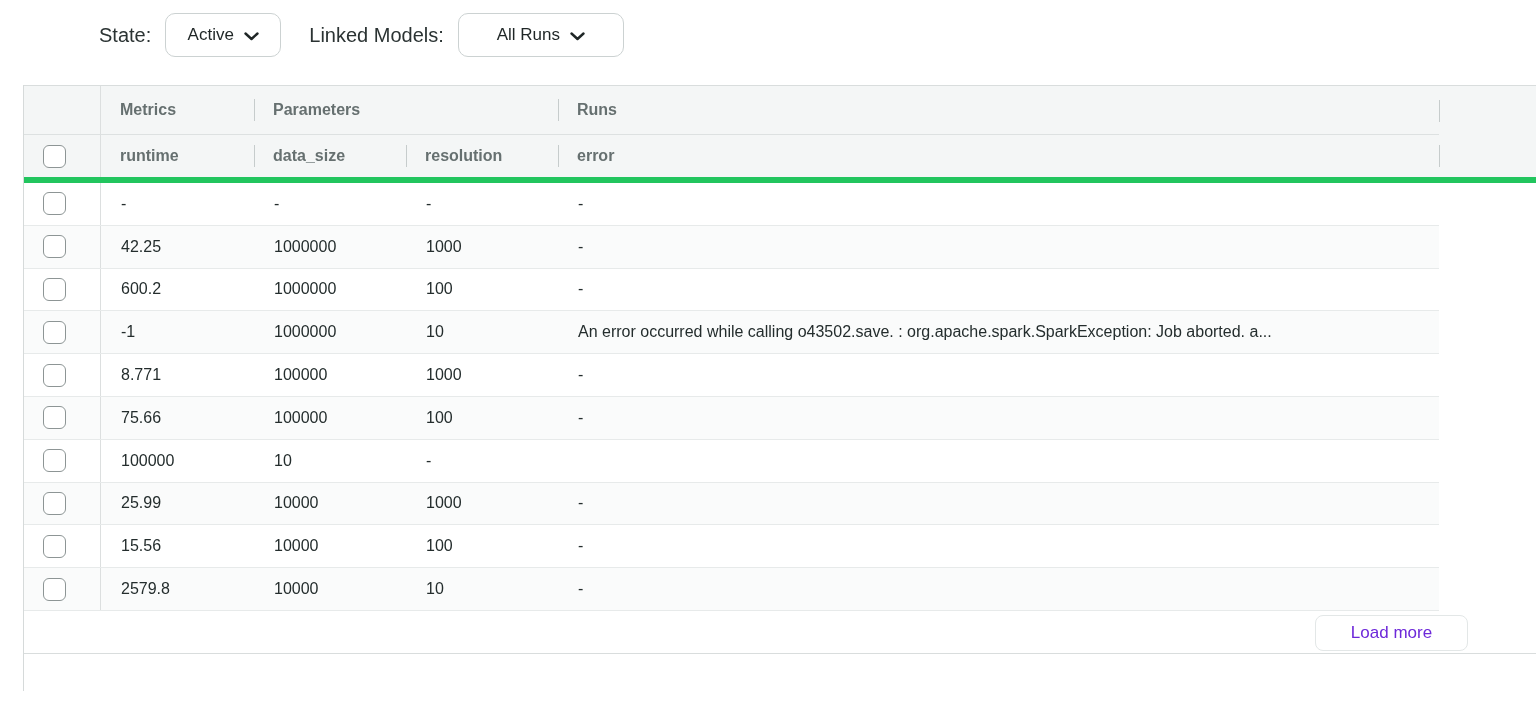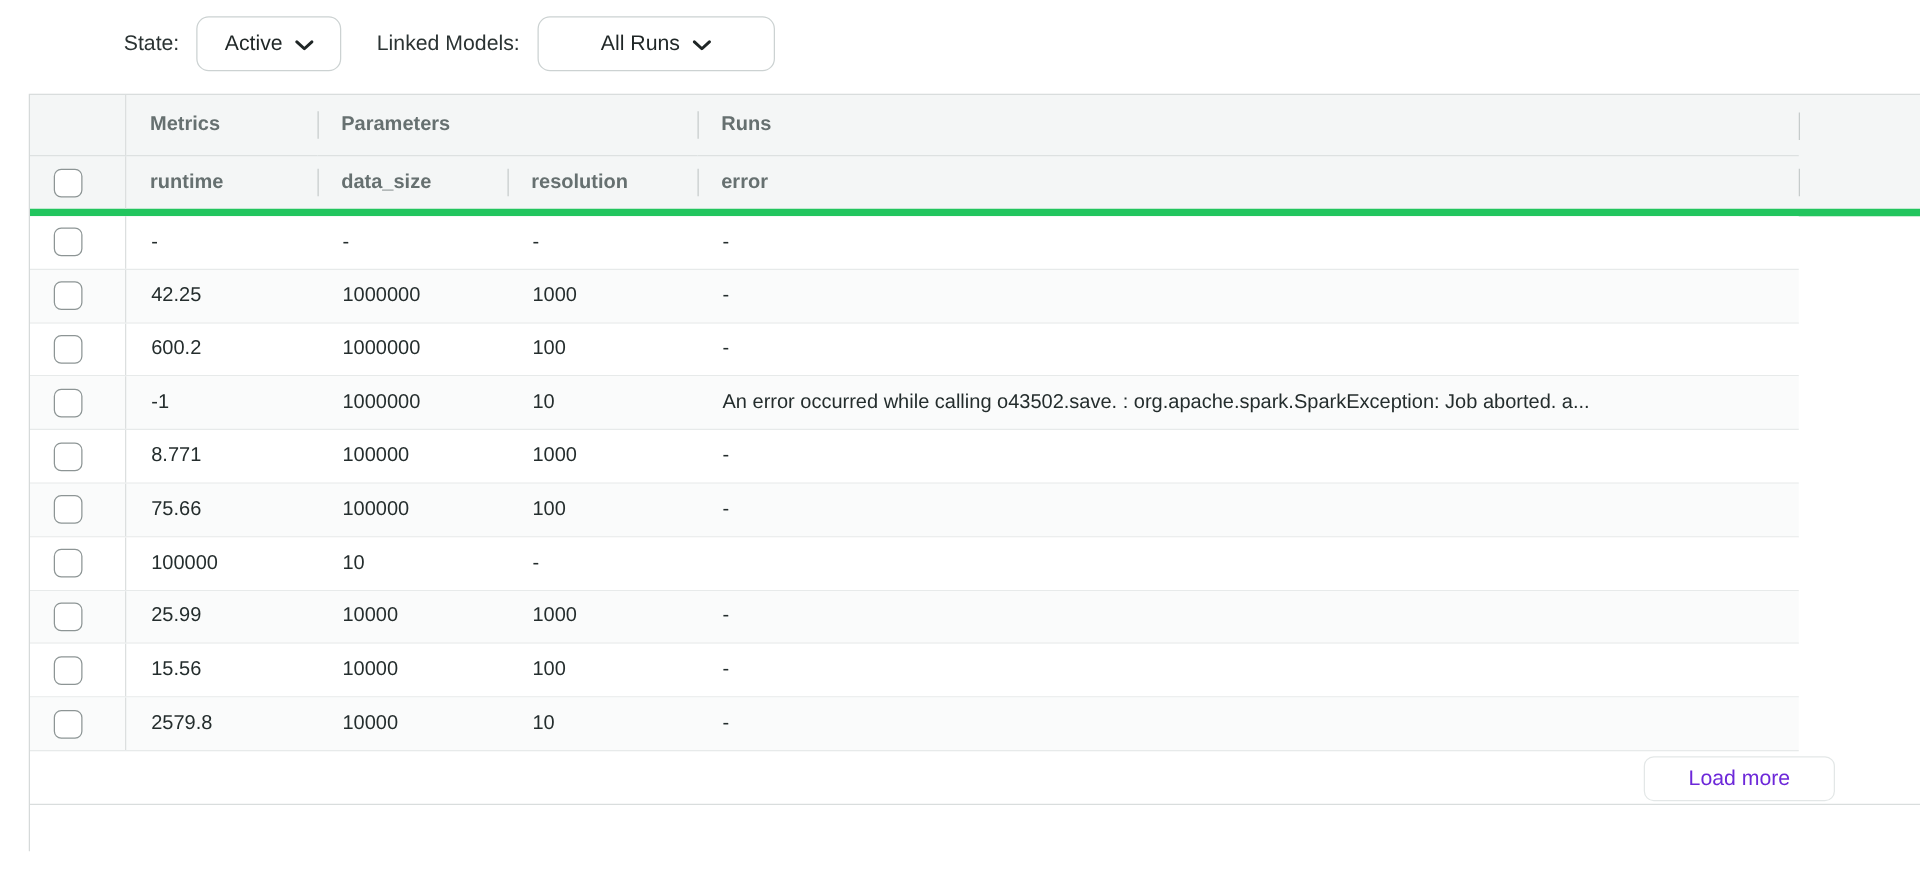--- a/index.html
+++ b/index.html
@@ -1,31 +1,31 @@
 <!DOCTYPE html>
 <html><head>
 <meta charset="utf-8">
 <style>
   * { margin:0; padding:0; box-sizing:border-box; }
   html,body { width:1536px; height:709px; background:#ffffff; overflow:hidden;
               font-family:"Liberation Sans", sans-serif; }
 
   
   .filter-bar { display:flex; align-items:center; margin:13px 0 0 99px; height:44px; }
-  .filter-label { font-size:17px; color:#2b3333; }
+  .filter-label { font-size:20px; color:#2b3333; }
   .drop-btn { height:44px; display:inline-flex; align-items:center; justify-content:center;
               gap:10px; background:#fff; border:1px solid #ccd2d2; border-radius:10px;
               font-size:17px; color:#1f2626; font-weight:500; cursor:pointer; }
   .drop-btn svg { display:block; margin-top:2px; }
   #state-btn  { width:116px; margin-left:14px; }
   #linked-label { margin-left:28px; }
-  #linked-btn { width:190px; margin-left:14px; }
+  #linked-btn { width:166px; margin-left:14px; }
 
   
-  .table-outer { margin-left:23px; width:1513px; height:606px; margin-top:18px;
+  .table-outer { margin-left:23px; width:1513px; height:606px; margin-top:28px;
                  border-left:1px solid #d6dada; position:relative; }
 
   .hdr { background:#f4f6f6; }
   .hdr-row1 { display:grid; grid-template-columns:77px 153px 304px 881px 1fr;
               height:50px; border-top:1px solid #d9dddd; }
   .hdr-row2 { display:grid; grid-template-columns:77px 153px 152px 152px 881px 1fr;
               height:48px; border-bottom:6px solid #22c55e; }
   .hdr-cell { position:relative; display:flex; align-items:center; padding-left:19px;
               font-size:16px; font-weight:600; color:#667070; border-bottom:1px solid #dde1e1; }
   .hdr-row2 .hdr-cell { border-bottom:none; }

